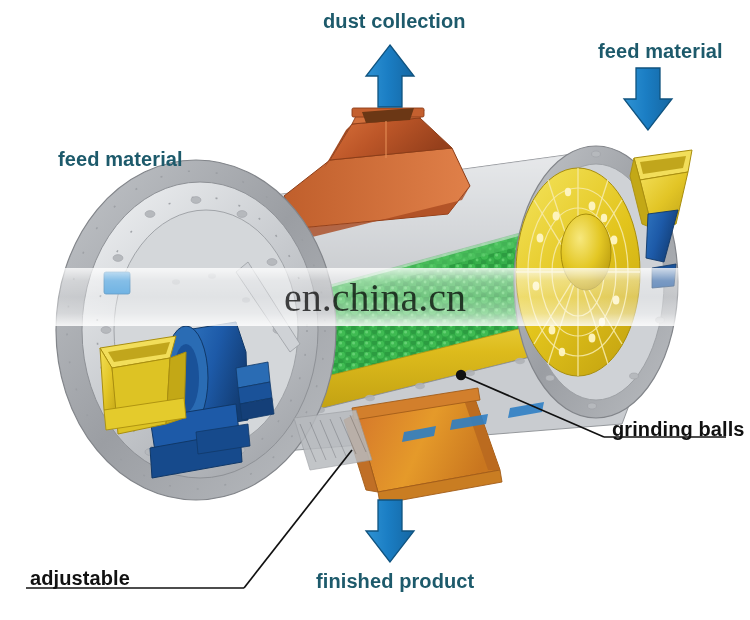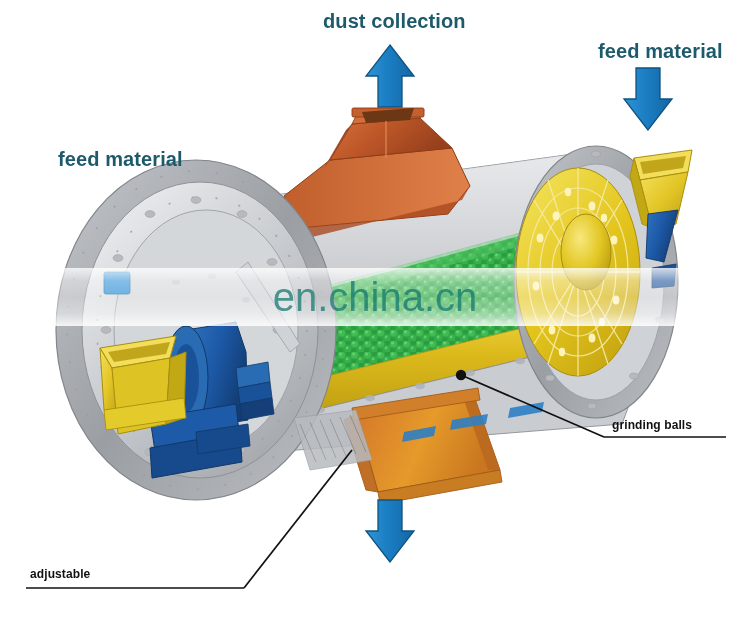--- a/index.html
+++ b/index.html
@@ -3,26 +3,26 @@
 <meta charset="utf-8">
 <style>
   html,body{margin:0;padding:0;background:#ffffff;}
   body{width:750px;height:620px;overflow:hidden;
        font-family:"Liberation Sans",sans-serif;}
   #stage{position:relative;width:750px;height:620px;background:#fff;}
   #stage svg{position:absolute;left:0;top:0;}
   .lbl{position:absolute;font-weight:700;letter-spacing:.1px;
        white-space:nowrap;line-height:1.18;}
   .lbl-flow{font-size:20px;color:#1d5a6b;}
-  .lbl-call{font-size:12px;color:#111111;}
+  .lbl-call{font-size:20px;color:#111111;}
   #wm{position:absolute;left:0;top:274px;width:750px;height:46px;
       display:flex;align-items:center;justify-content:center;
       pointer-events:none;}
-  #wm span{font-size:40px;font-weight:400;color:#0f766e;opacity:.72;
-           font-family:Liberation Sans, sans-serif;letter-spacing:0px;}
+  #wm span{font-size:40px;font-weight:400;color:#000000;opacity:.72;
+           font-family:Liberation Serif, serif;letter-spacing:0px;}
   #haze{position:absolute;left:0;top:268px;width:750px;height:58px;
         background:linear-gradient(to bottom,
           rgba(255,255,255,.80) 0%,
           rgba(255,255,255,.42) 22%,
           rgba(255,255,255,.30) 50%,
           rgba(255,255,255,.48) 78%,
           rgba(255,255,255,.85) 100%);
         pointer-events:none;}
 </style>
 </head>
@@ -390,20 +390,21 @@
 <div id="wm">
   <span>en.china.cn</span>
 </div>
 
 <div class="lbl lbl-flow" style="left:323px;top:10px;">dust collection</div>
 
 <div class="lbl lbl-flow" style="left:598px;top:40px;">feed material</div>
 
 <div class="lbl lbl-flow" style="left:58px;top:148px;">feed material</div>
 
+<div class="lbl lbl-flow" style="left:316px;top:570px;">finished product</div>
 
 <div class="lbl lbl-call" style="left:612px;top:418px;">grinding balls</div>
 
 <div class="lbl lbl-call" style="left:30px;top:551px;margin-top:16px;">
   <div>adjustable</div>
 </div>
 
 </div>
 
 </body></html>

